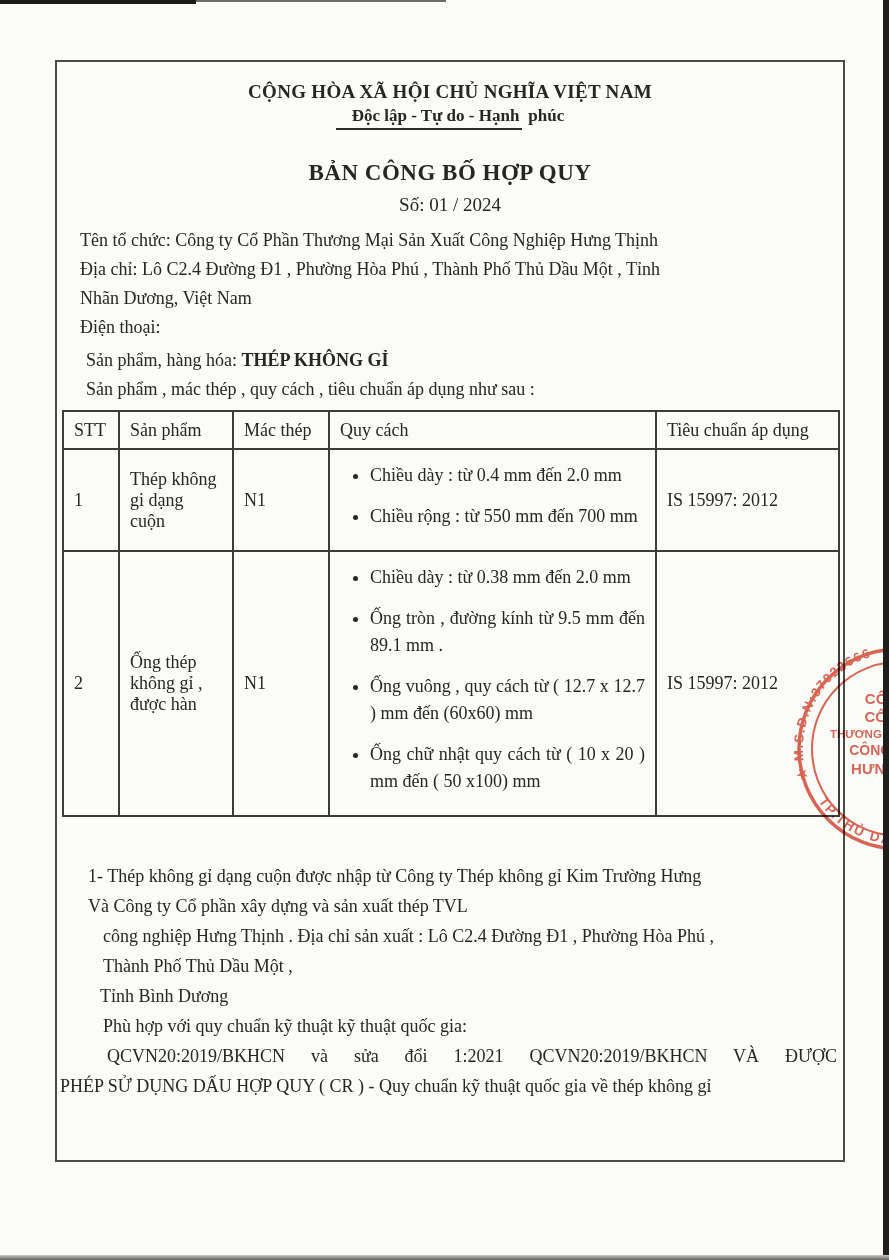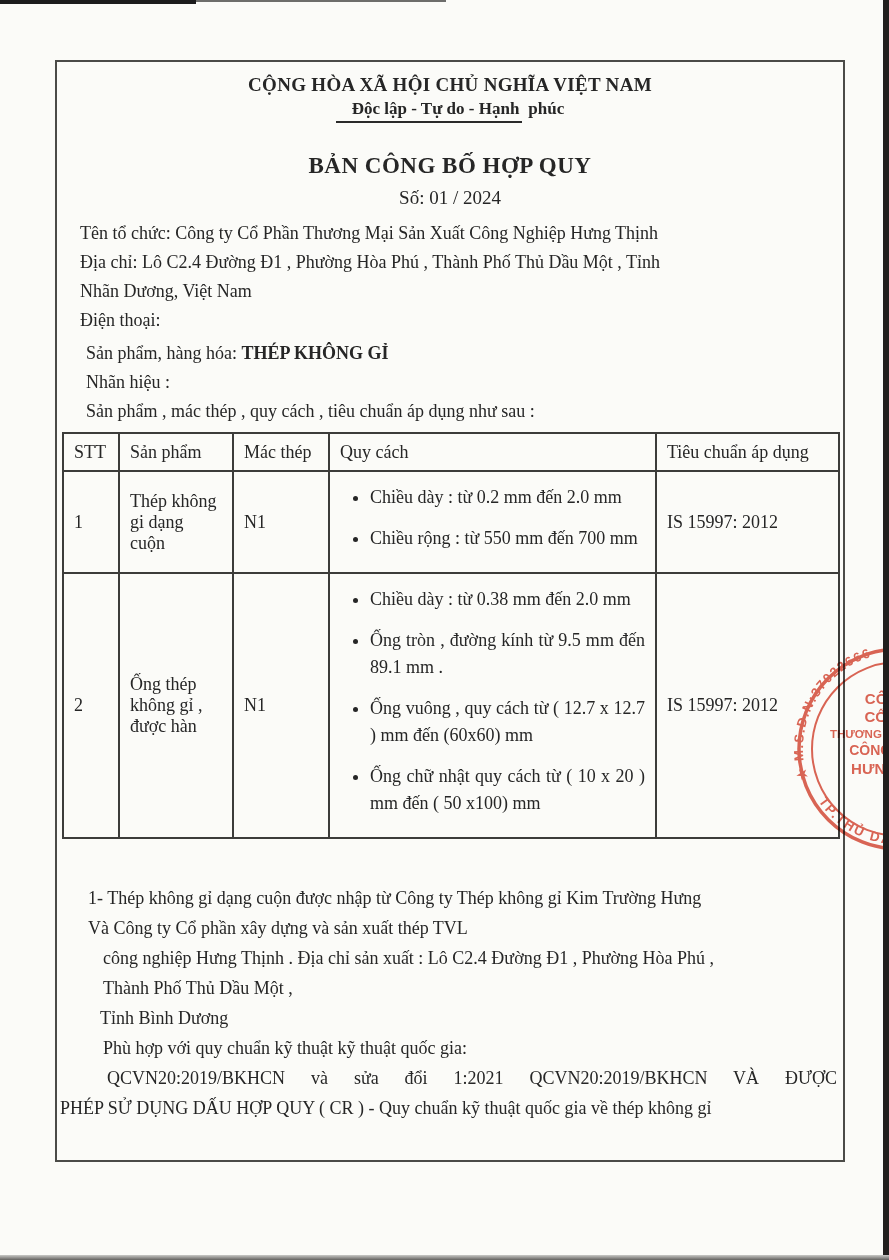--- a/index.html
+++ b/index.html
@@ -30,21 +30,21 @@
   .scan-bottom-band {
     position: absolute; left: 0; bottom: 0; width: 100%; height: 5px;
     background: linear-gradient(#c9c9c7, #63625f); z-index: 30;
   }
   
   .frame {
     position: absolute; left: 55px; top: 60px;
     width: 790px; height: 1102px;
     border: 2px solid #4b4b48;
   }
-  .doc-header { text-align: center; padding-top: 12px; }
+  .doc-header { text-align: center; padding-top: 19px; }
   .country-title {
     font-size: 19px; font-weight: bold; letter-spacing: 0.3px;
   }
   .motto { font-size: 17px; font-weight: bold; margin-top: 3px; }
   .motto-underlined {
     border-bottom: 2px solid #2a2a2a;
     padding: 0 3px 2px 16px;
     display: inline-block;
   }
   .motto-tail { margin-left: 6px; }
@@ -131,21 +131,20 @@
       <div class="doc-title">BẢN CÔNG BỐ HỢP QUY</div>
       <div class="doc-number">Số: 01 / 2024</div>
     </div>
 
     <div class="info-block">
       <p class="info-line">Tên tổ chức: Công ty Cổ Phần Thương Mại Sản Xuất Công Nghiệp Hưng Thịnh</p>
       <p class="info-line">Địa chỉ: Lô C2.4 Đường Đ1 , Phường Hòa Phú , Thành Phố Thủ Dầu Một , Tỉnh</p>
       <p class="info-line">Nhãn Dương, Việt Nam</p>
       <p class="info-line phone-line">Điện thoại:</p>
       <p class="info-line product-indent"><span>Sản phẩm, hàng hóa: </span><span class="bold">THÉP KHÔNG GỈ</span></p>
-      <p class="info-line product-indent">Nhãn hiệu :</p>
       <p class="info-line product-indent">Sản phẩm , mác thép , quy cách , tiêu chuẩn áp dụng như sau :</p>
     </div>
 
     <table class="spec-table">
       <colgroup>
         <col style="width:56px">
           <col style="width:114px">
           <col style="width:96px">
           <col style="width:327px">
           <col style="width:183px">
@@ -159,21 +158,21 @@
           <th>Tiêu chuẩn áp dụng</th>
         </tr>
       </thead>
       <tbody>
         <tr class="row-1">
           <td class="cell-stt">1</td>
           <td class="cell-product">Thép không gi dạng cuộn</td>
           <td class="cell-grade">N1</td>
           <td class="cell-specs">
             <ul class="spec-list">
-              <li>Chiều dày : từ 0.2 mm đến 2.0 mm</li>
+              <li>Chiều dày : từ 0.4 mm đến 2.0 mm</li>
               <li>Chiều rộng : từ 550 mm đến 700 mm</li>
             </ul>
           </td>
           <td class="cell-standard">IS 15997: 2012</td>
         </tr>
         <tr class="row-2">
           <td class="cell-stt">2</td>
           <td class="cell-product">Ống thép không gỉ , được hàn</td>
           <td class="cell-grade">N1</td>
           <td class="cell-specs">

